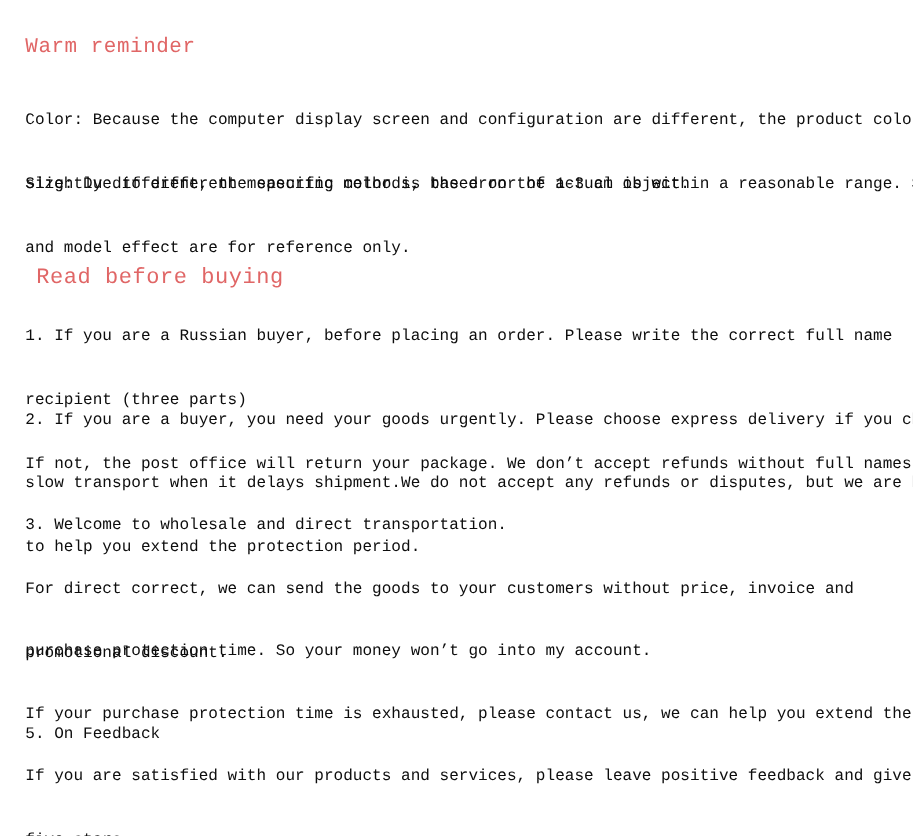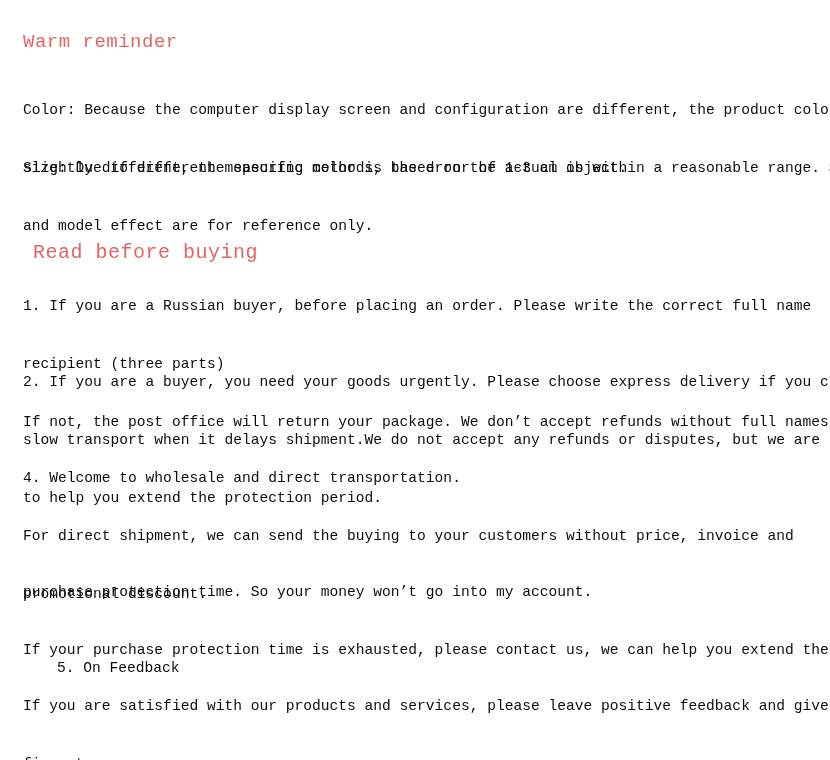--- a/index.html
+++ b/index.html
@@ -63,21 +63,21 @@
     display: block;
   }
 
   
   .blk-color   { top: 63px; }
   .blk-size    { top: 121px; }
   .blk-item1   { top: 259px; }
   .blk-item2   { top: 335px; }
   .blk-item3   { top: 431px; }
   .blk-item4   { top: 545px; }
-  .blk-item5   { top: 621px; margin-left: 34px; }
+  .blk-item5   { top: 621px; }
   .blk-feedback{ top: 659px; }
 </style>
 </head>
 <body>
 
 <div class="page">
 
   <h1 class="heading heading-warm">Warm reminder</h1>
 
   <div class="para blk-color">
@@ -98,22 +98,22 @@
     <span class="line">If not, the post office will return your package. We don’t accept refunds without full names.</span>
   </div>
 
   <div class="para blk-item2">
     <span class="line">2. If you are a buyer, you need your goods urgently. Please choose express delivery if you choose</span>
     <span class="line">slow transport when it delays shipment.We do not accept any refunds or disputes, but we are happy</span>
     <span class="line">to help you extend the protection period.</span>
   </div>
 
   <div class="para blk-item3">
-    <span class="line">4. Welcome to wholesale and direct transportation.</span>
-    <span class="line">For direct shipment, we can send the buying to your customers without price, invoice and</span>
+    <span class="line">3. Welcome to wholesale and direct transportation.</span>
+    <span class="line">For direct correct, we can send the goods to your customers without price, invoice and</span>
     <span class="line">promotional discount.</span>
   </div>
 
   <div class="para blk-item4">
     <span class="line">purchase protection time. So your money won’t go into my account.</span>
     <span class="line">If your purchase protection time is exhausted, please contact us, we can help you extend the</span>
   </div>
 
   <div class="para blk-item5">
     <span class="line">5. On Feedback</span>

